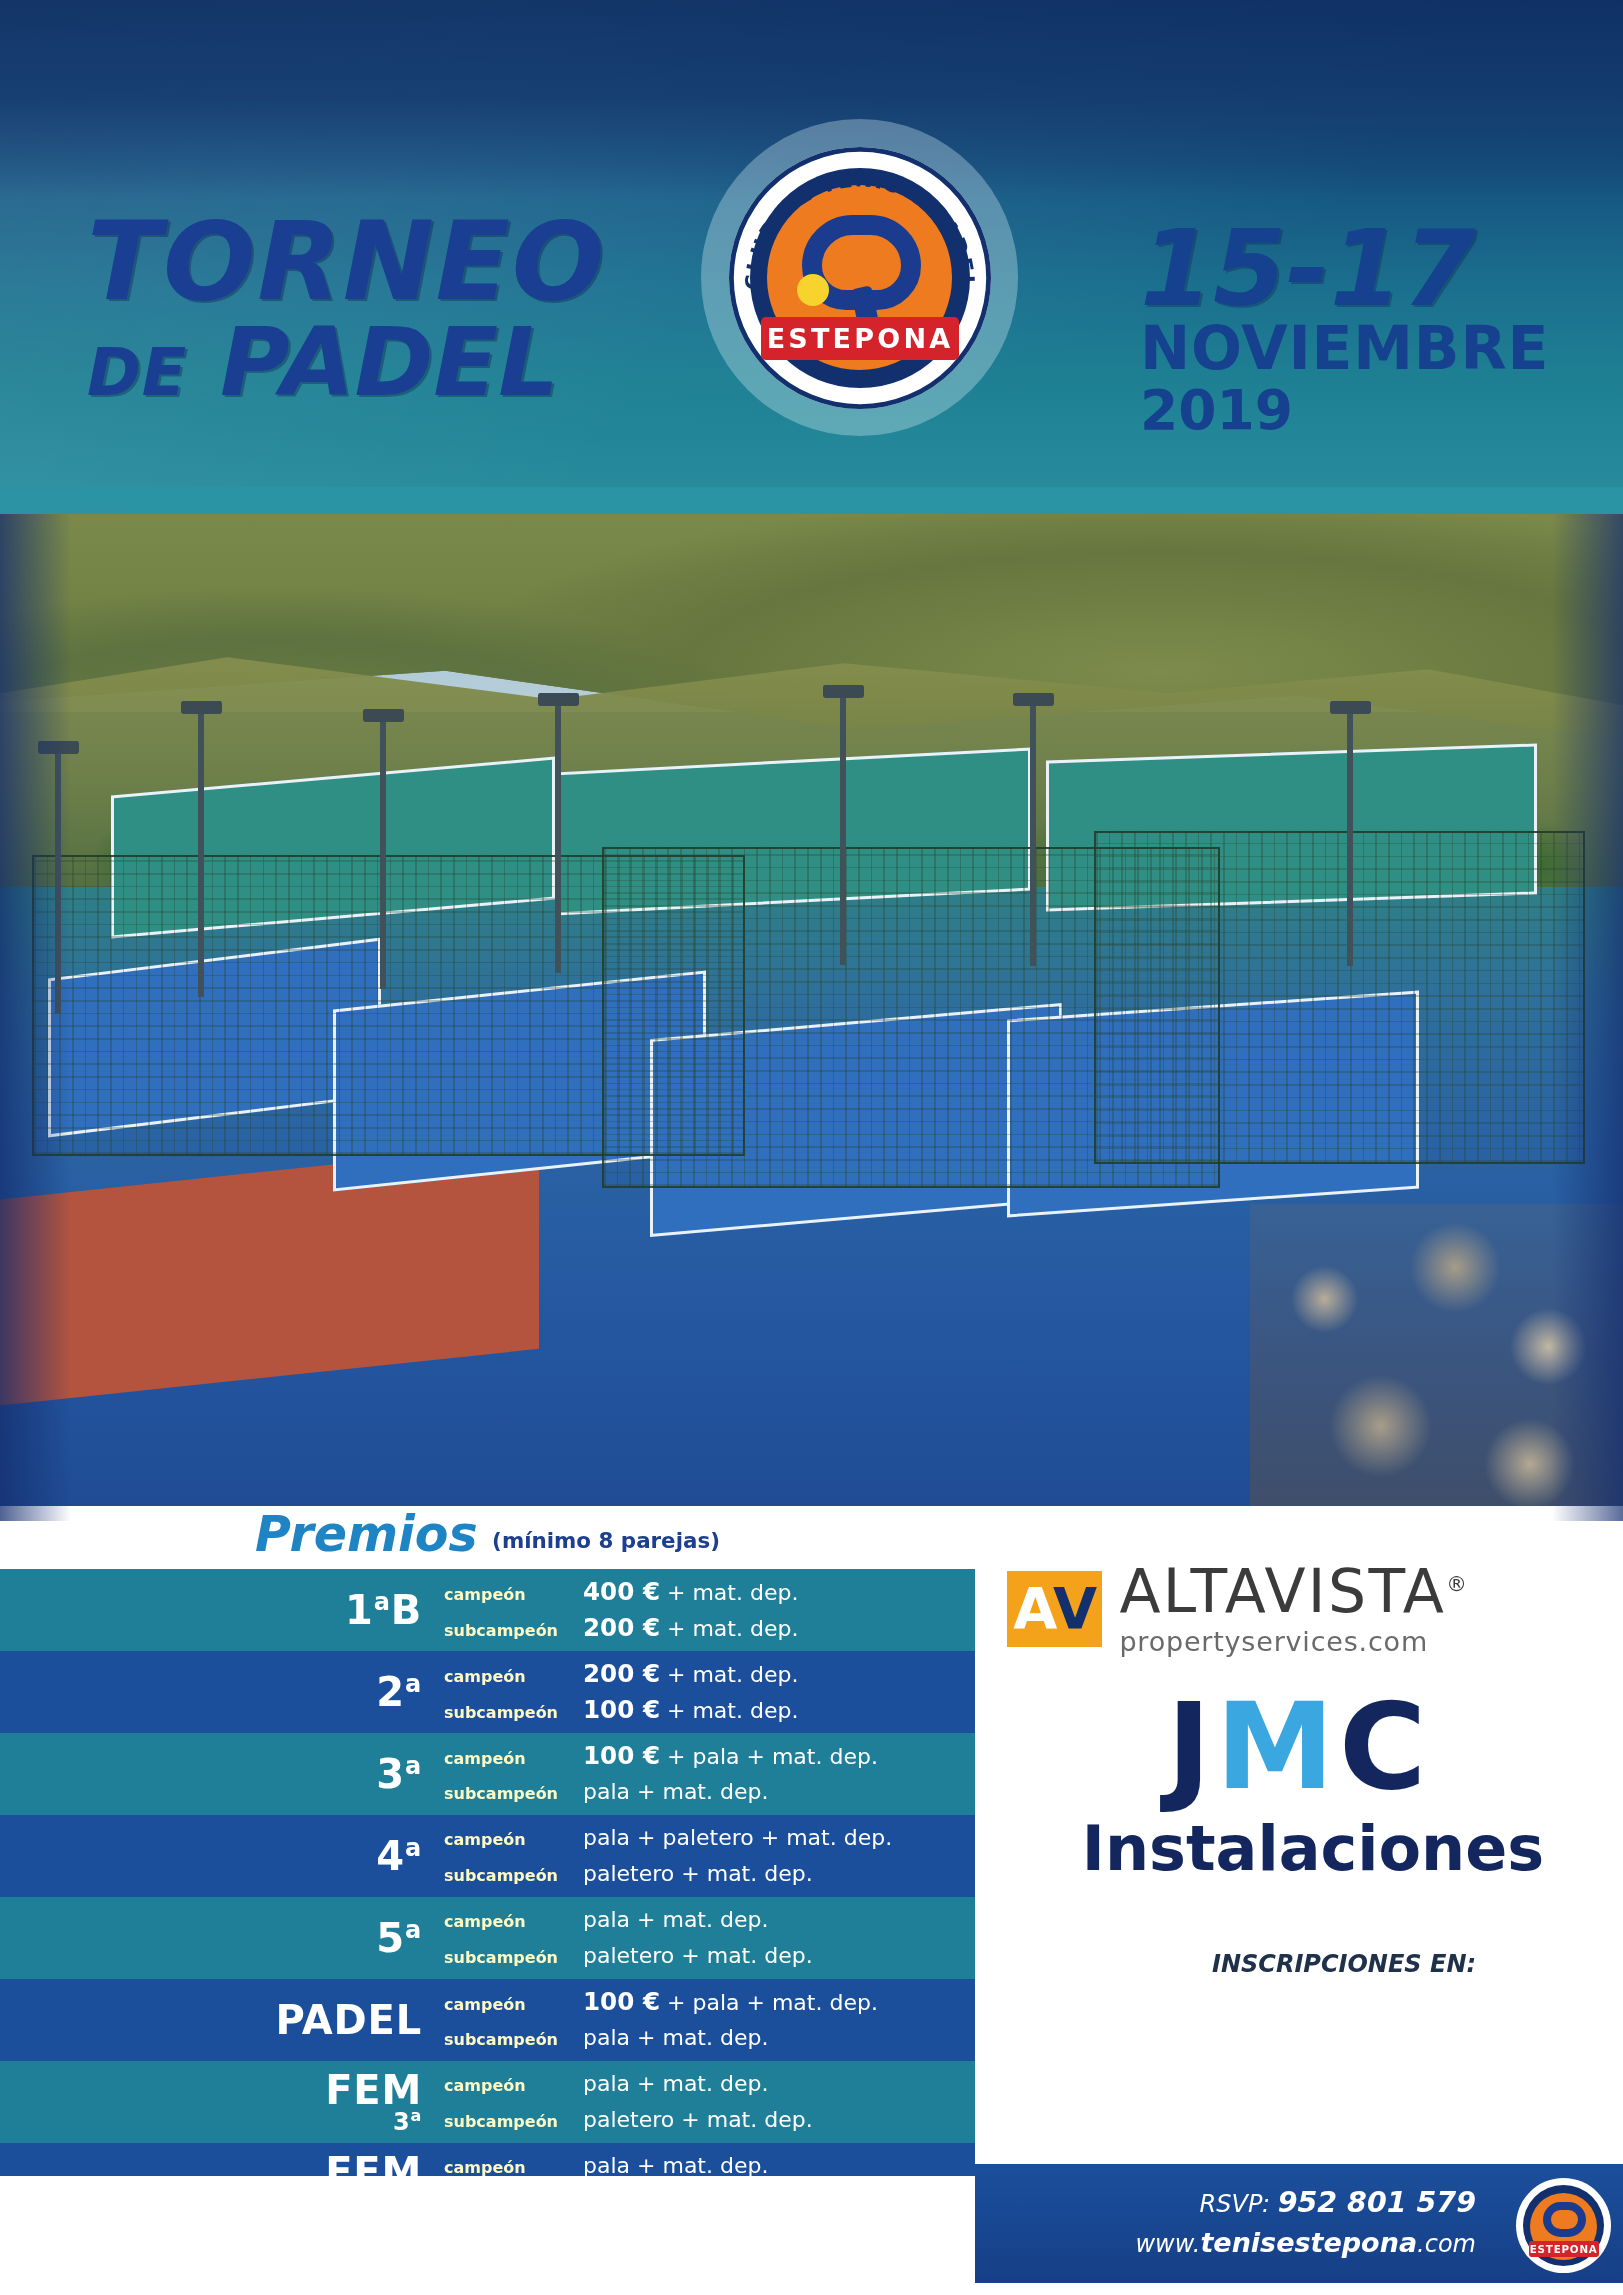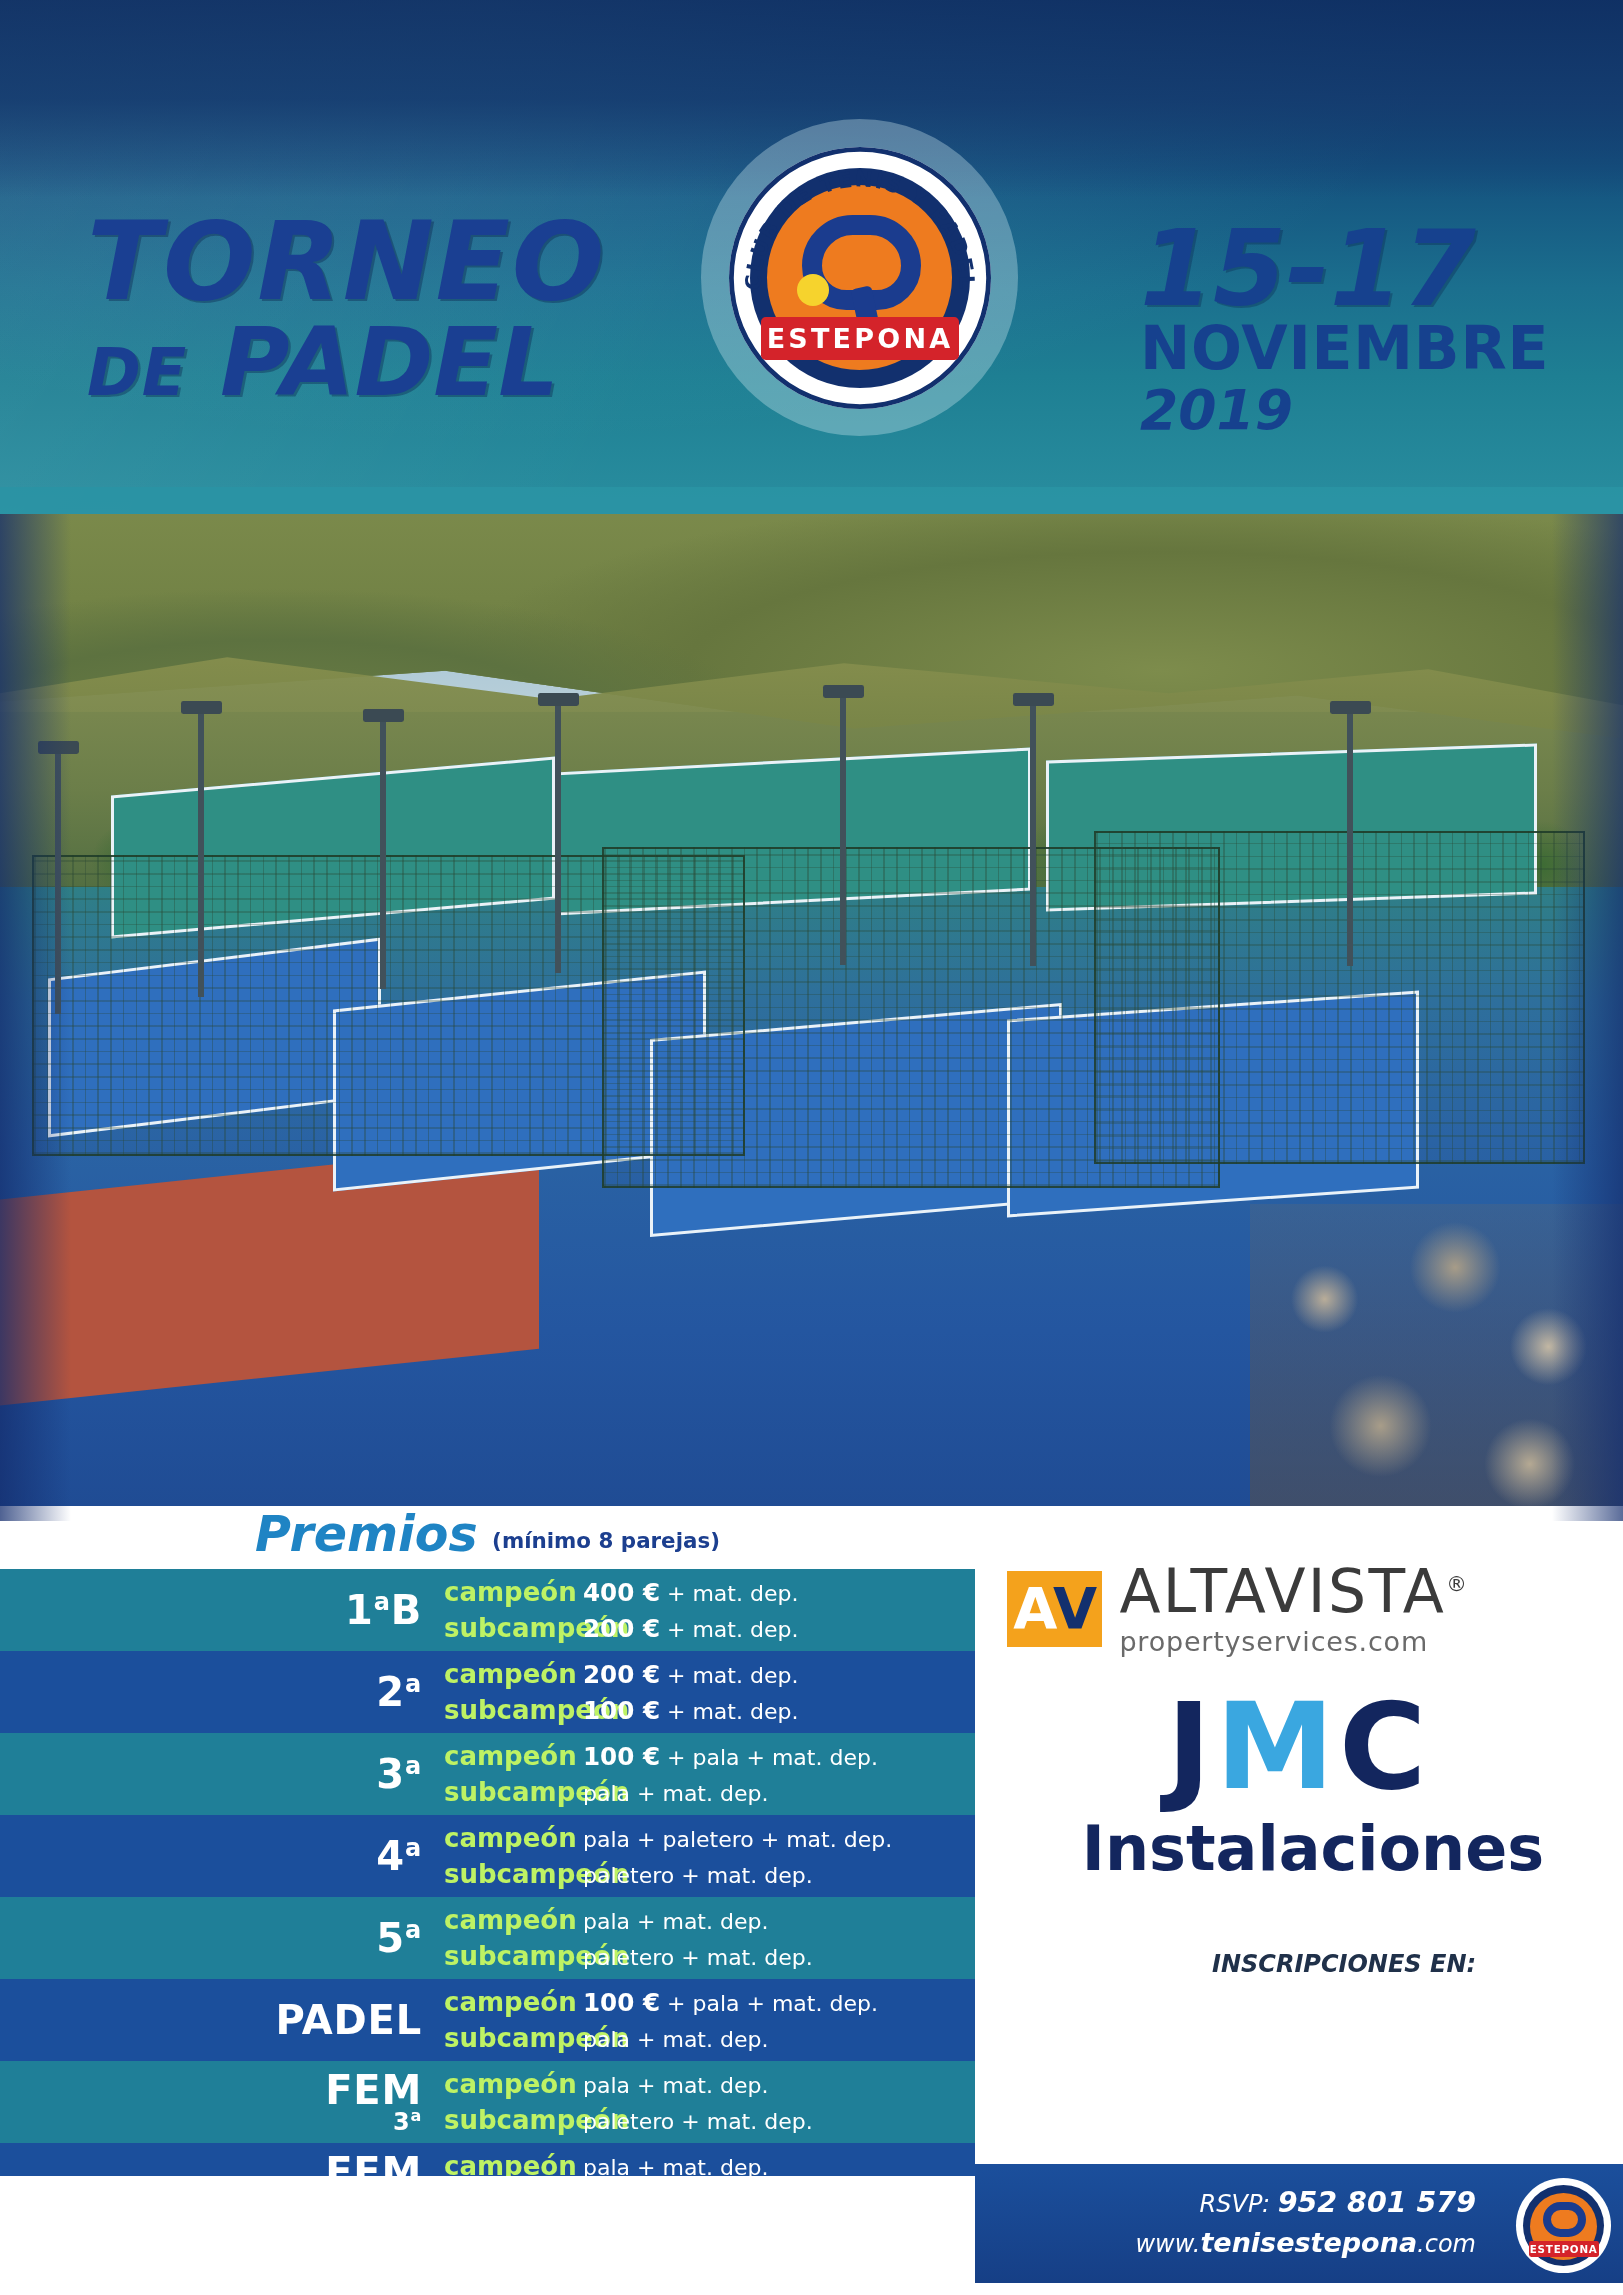--- a/index.html
+++ b/index.html
@@ -104,21 +104,20 @@
     font-family: "DejaVu Sans", sans-serif;
     font-weight: bold;
     font-size: 60px;
     color: #16418e;
     letter-spacing: 0.8px;
     line-height: 1.05;
   }
   .date-year {
     font-family: "DejaVu Sans", sans-serif;
     font-weight: bold;
-    font-style: italic;
     font-size: 55px;
     color: #16418e;
     line-height: 1.1;
   }
 
   
   .logo-halo {
     position: absolute;
     left: 701px;
     top: 119px;
@@ -386,22 +385,22 @@
   .prize-line {
     display: flex;
     align-items: baseline;
     height: 36px;
     line-height: 36px;
   }
   .prize-label {
     width: 139px;
     font-family: "DejaVu Sans", sans-serif;
     font-weight: bold;
-    font-size: 26px;
-    color: #bef264;
+    font-size: 16px;
+    color: #fef9c3;
   }
   .prize-value {
     font-family: "DejaVu Sans", sans-serif;
     font-size: 22px;
     color: #ffffff;
   }
   .prize-value b {
     font-weight: bold;
     font-size: 24.6px;
   }

